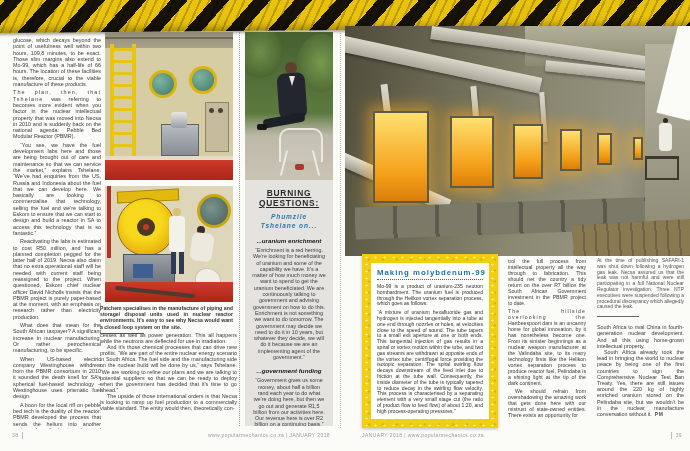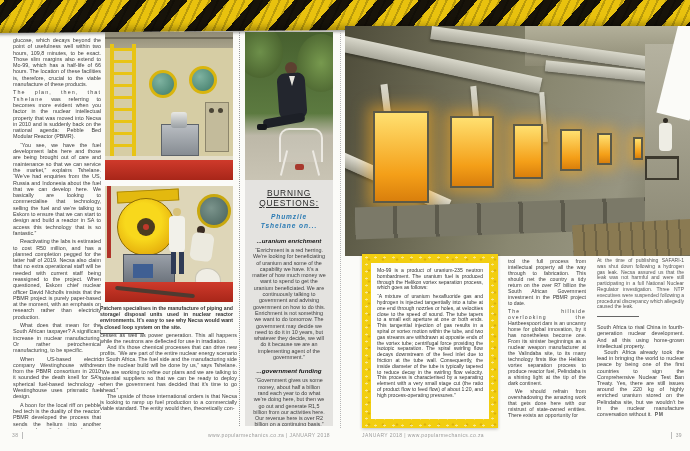--- a/index.html
+++ b/index.html
@@ -41,21 +41,21 @@
     position:absolute; left:100px; top:332px; width:137px; height:96px; overflow:hidden;
     font-size:5.4px; line-height:6.1px;
   }
   
   .vdots { position:absolute; border-left:1px dotted #9a9a9a; width:0; }
   
   .sidebar-panel {
     position:absolute; left:245px; top:180px; width:88px; height:246px; overflow:hidden;
     background:#e4e3e0; padding:8px 7px; text-align:center;
   }
-  .bq-title { font-size:8.4px; font-weight:normal; letter-spacing:.8px; text-decoration:underline; color:#2b2b2b; line-height:10px; }
+  .bq-title { font-size:8.4px; font-weight:bold; letter-spacing:.8px; text-decoration:underline; color:#2b2b2b; line-height:10px; }
   .bq-sub { font-size:6.6px; font-weight:bold; font-style:italic; color:#2879b3; letter-spacing:.9px; margin-top:5px; line-height:8.5px; }
   .bq-head { font-size:6.2px; font-weight:bold; font-style:italic; color:#151515; margin-top:7px; }
   .bq-quote { font-size:5.4px; color:#3d3d3d; line-height:6.3px; margin-top:3px; }
   
   .photo-cells { position:absolute; left:345px; top:26px; width:345px; height:230px; overflow:hidden;
     background:linear-gradient(105deg,#4e4c3a 0%,#6e6c56 30%,#8a8871 55%,#979581 78%,#6e6c58 100%); }
   .cell-window { position:absolute; background:linear-gradient(#ffe070,#f49f18 70%,#d97f0c);
     border:2px solid #5c5a48; box-shadow:0 0 14px 5px rgba(250,170,30,.55); }
   .arm { position:absolute; background:linear-gradient(#d9d8cb,#a8a79a); box-shadow:0 2px 3px rgba(0,0,0,.35); }
   
@@ -198,20 +198,21 @@
       <div class="shape" style="left:300px;top:18px;width:45px;height:185px;background:linear-gradient(#b5b2a0,#8f8c78);"></div>
       <div class="shape" style="left:318px;top:92px;width:5px;height:5px;border-radius:50%;background:#2e2a22;"></div>
       <div class="shape" style="left:314px;top:97px;width:13px;height:28px;border-radius:4px;background:#eeede4;"></div>
       <div class="shape" style="left:300px;top:130px;width:34px;height:24px;border:2px solid #3c392e;border-top:3px solid #3c392e;background:transparent;"></div>
       <div class="shape" style="left:228px;top:196px;width:120px;height:36px;background:repeating-linear-gradient(90deg,#8a7a52 0 10px,#6f6344 10px 12px),repeating-linear-gradient(0deg,rgba(0,0,0,.25) 0 2px,transparent 2px 9px);transform:rotate(-3deg);"></div>
       <div class="shape" style="right:-12px;top:-8px;width:34px;height:100px;background:#fbfbf8;transform:rotate(14deg);"></div>
     </div>
 
     <div class="mo99">
       <div class="mo99-inner">
+        <div class="mo99-title">Making molybdenum-99</div>
         <div class="mo99-text">
           <p>Mo-99 is a product of uranium-235 neutron bombardment. The uranium fuel is produced through the Helikon vortex separation process, which goes as follows:</p>
           <p>“A mixture of uranium hexafluoride gas and hydrogen is injected tangentially into a tube at one end through nozzles or holes, at velocities close to the speed of sound. The tube tapers to a small exit aperture at one or both ends. This tangential injection of gas results in a spiral or vortex motion within the tube, and two gas streams are withdrawn at opposite ends of the vortex tube; centrifugal force providing the isotopic separation. The spiral swirling flow decays downstream of the feed inlet due to friction at the tube wall. Consequently, the inside diameter of the tube is typically tapered to reduce decay in the swirling flow velocity. This process is characterised by a separating element with a very small stage cut (the ratio of product flow to feed flow) of about 1:20, and high process-operating pressures.”</p>
         </div>
       </div>
     </div>
 
     <div class="rp-mid jt">
       <p>trol the full process from intellectual property all the way through to fabrication. This should net the country a tidy return on the over R7 billion the South African Government investment in the PBMR project to date.</p>
       <p><span class="lead">The hillside overlooking the</span> <span>Hartbeespoort dam is an uncanny home for global innovation, by it has nonetheless become one. From its sinister beginnings as a nuclear weapon manufacturer at the Valindaba site, to its many technology firsts like the Helikon vortex separation process to produce reactor fuel, Pelindaba is a shining light at the tip of the dark continent.</span></p>

